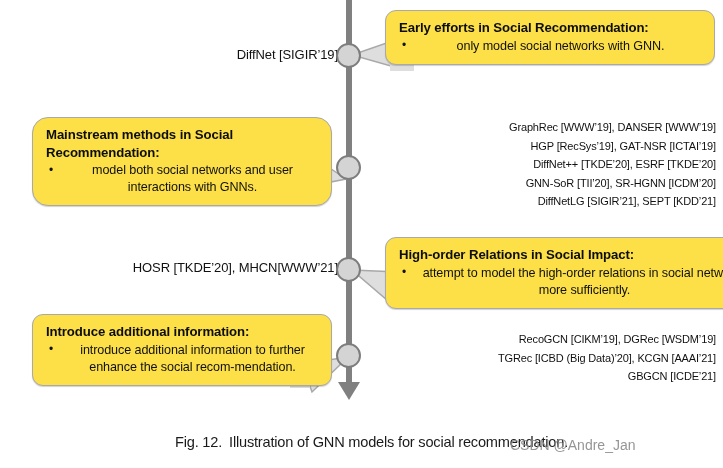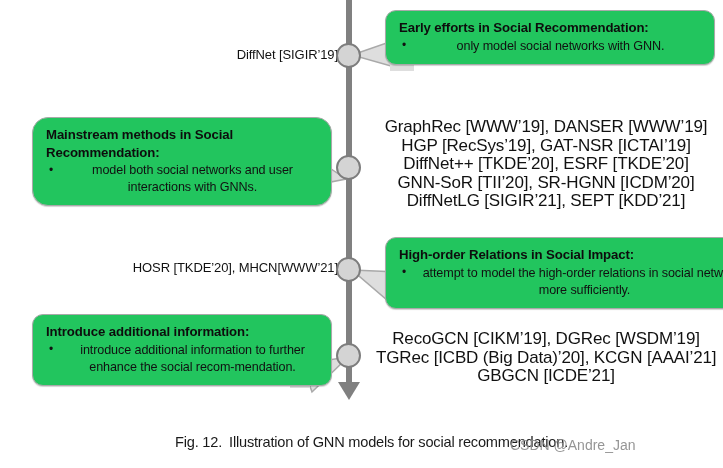--- a/index.html
+++ b/index.html
@@ -45,21 +45,21 @@
     height: 25px;
     border-radius: 50%;
     background: #d4d4d4;
     border: 2.5px solid #7d7d7d;
     box-sizing: border-box;
     left: 336px;
   }
   
   .callout {
     position: absolute;
-    background: #22c55e;
+    background: #fde047;
     border: 1.5px solid #a9a9a9;
     border-radius: 11px;
     box-sizing: border-box;
     box-shadow: 0 1px 1px rgba(0,0,0,0.18);
     padding: 8px 12px 9px 13px;
   }
   .callout .c-title {
     font-weight: bold;
     font-size: 13.2px;
     line-height: 17.5px;
@@ -89,22 +89,22 @@
   }
   
   .tail-svg {
     position: absolute;
     overflow: visible;
     pointer-events: none;
   }
   
   .reflist {
     position: absolute;
-    text-align: center;
-    font-size: 17px;
+    text-align: right;
+    font-size: 11px;
     line-height: 18.6px;
     letter-spacing: -0.15px;
     color: #111111;
     white-space: nowrap;
   }
   .side-label {
     position: absolute;
     font-size: 13px;
     letter-spacing: -0.1px;
     color: #111111;

